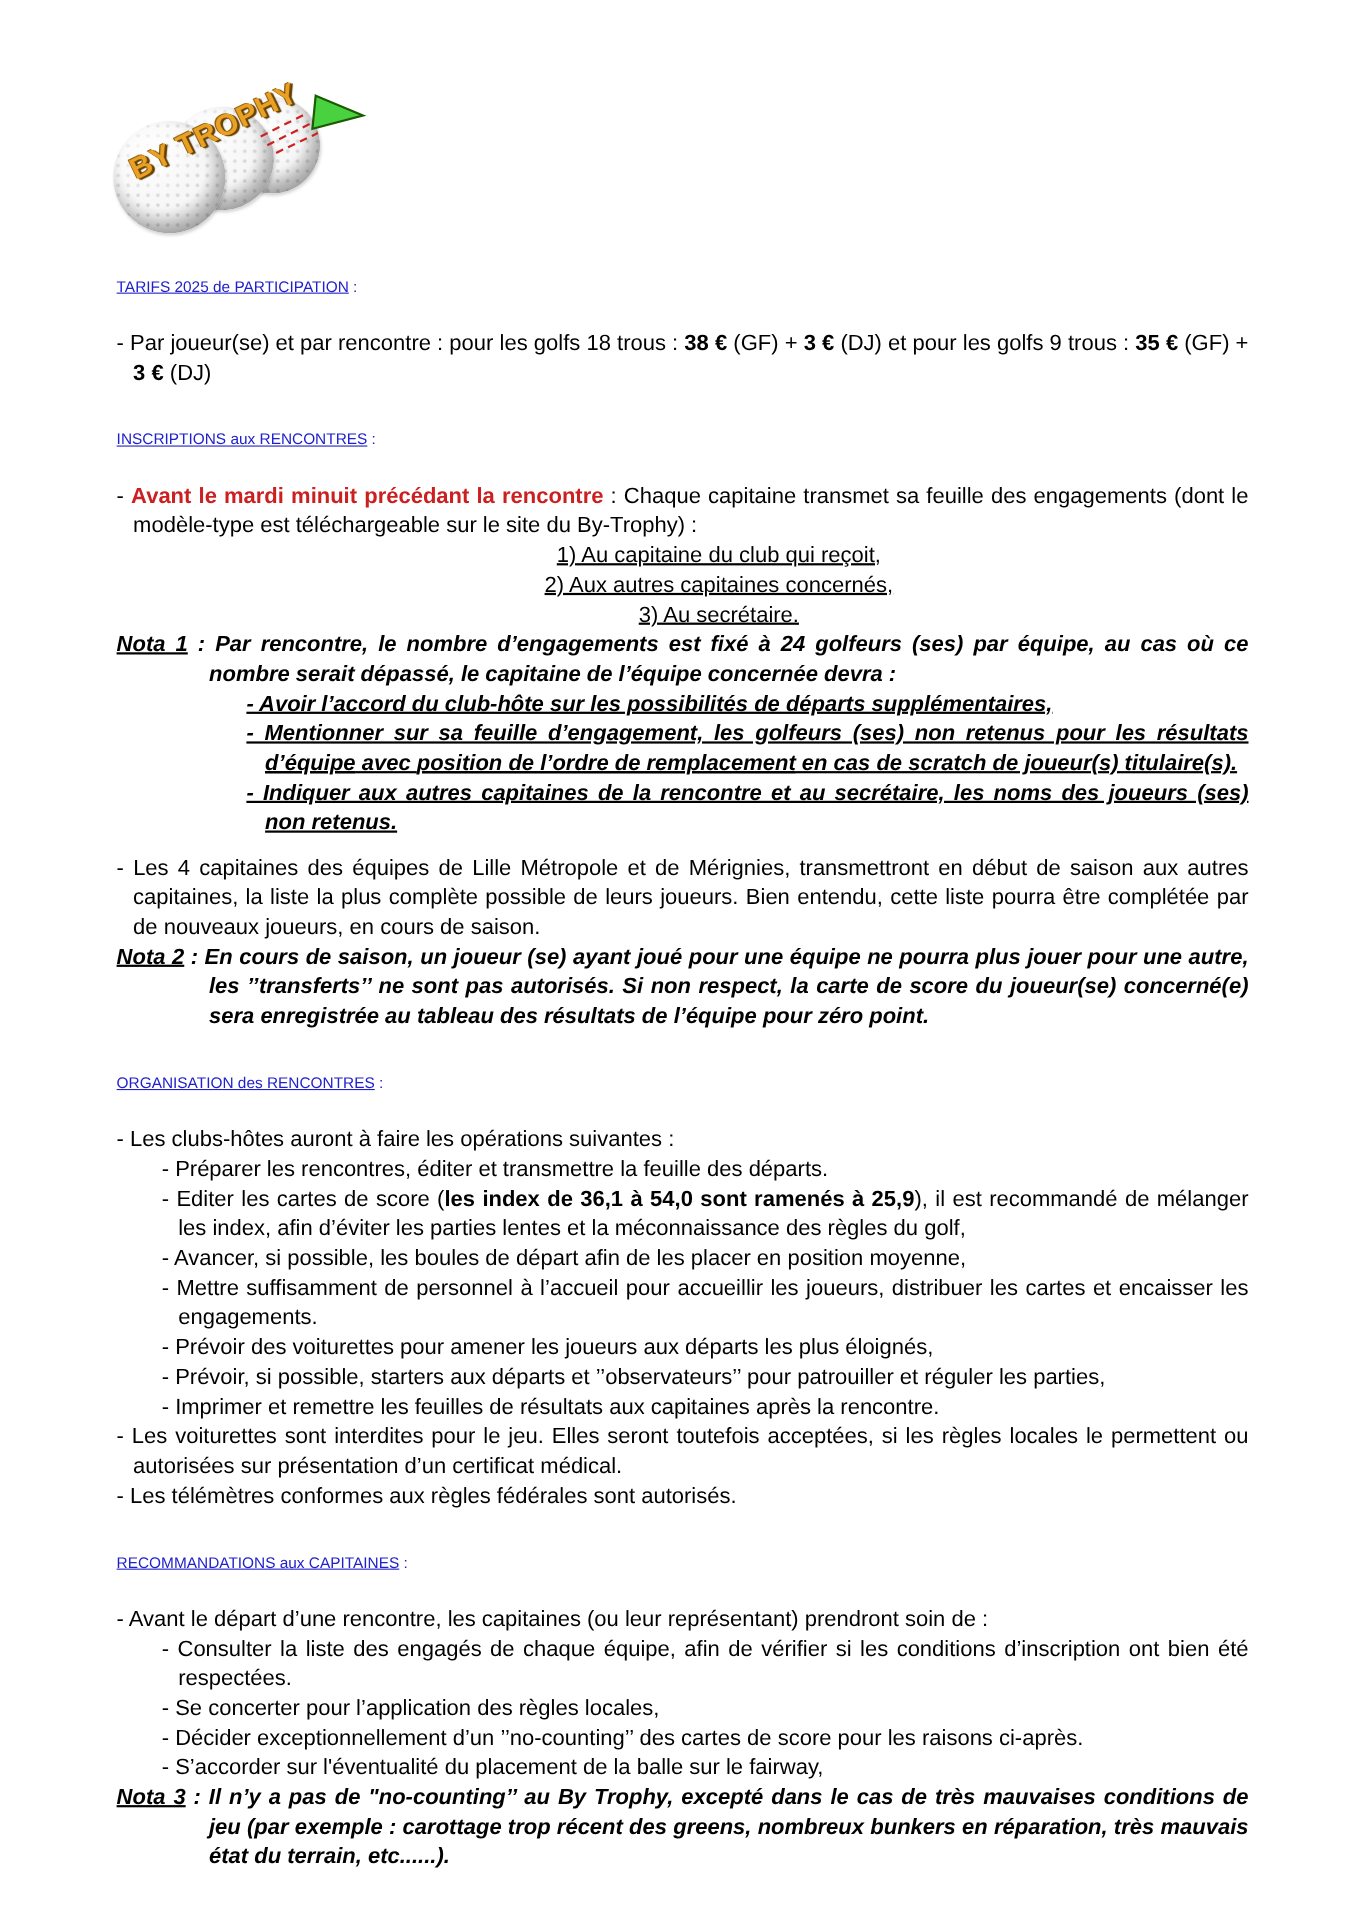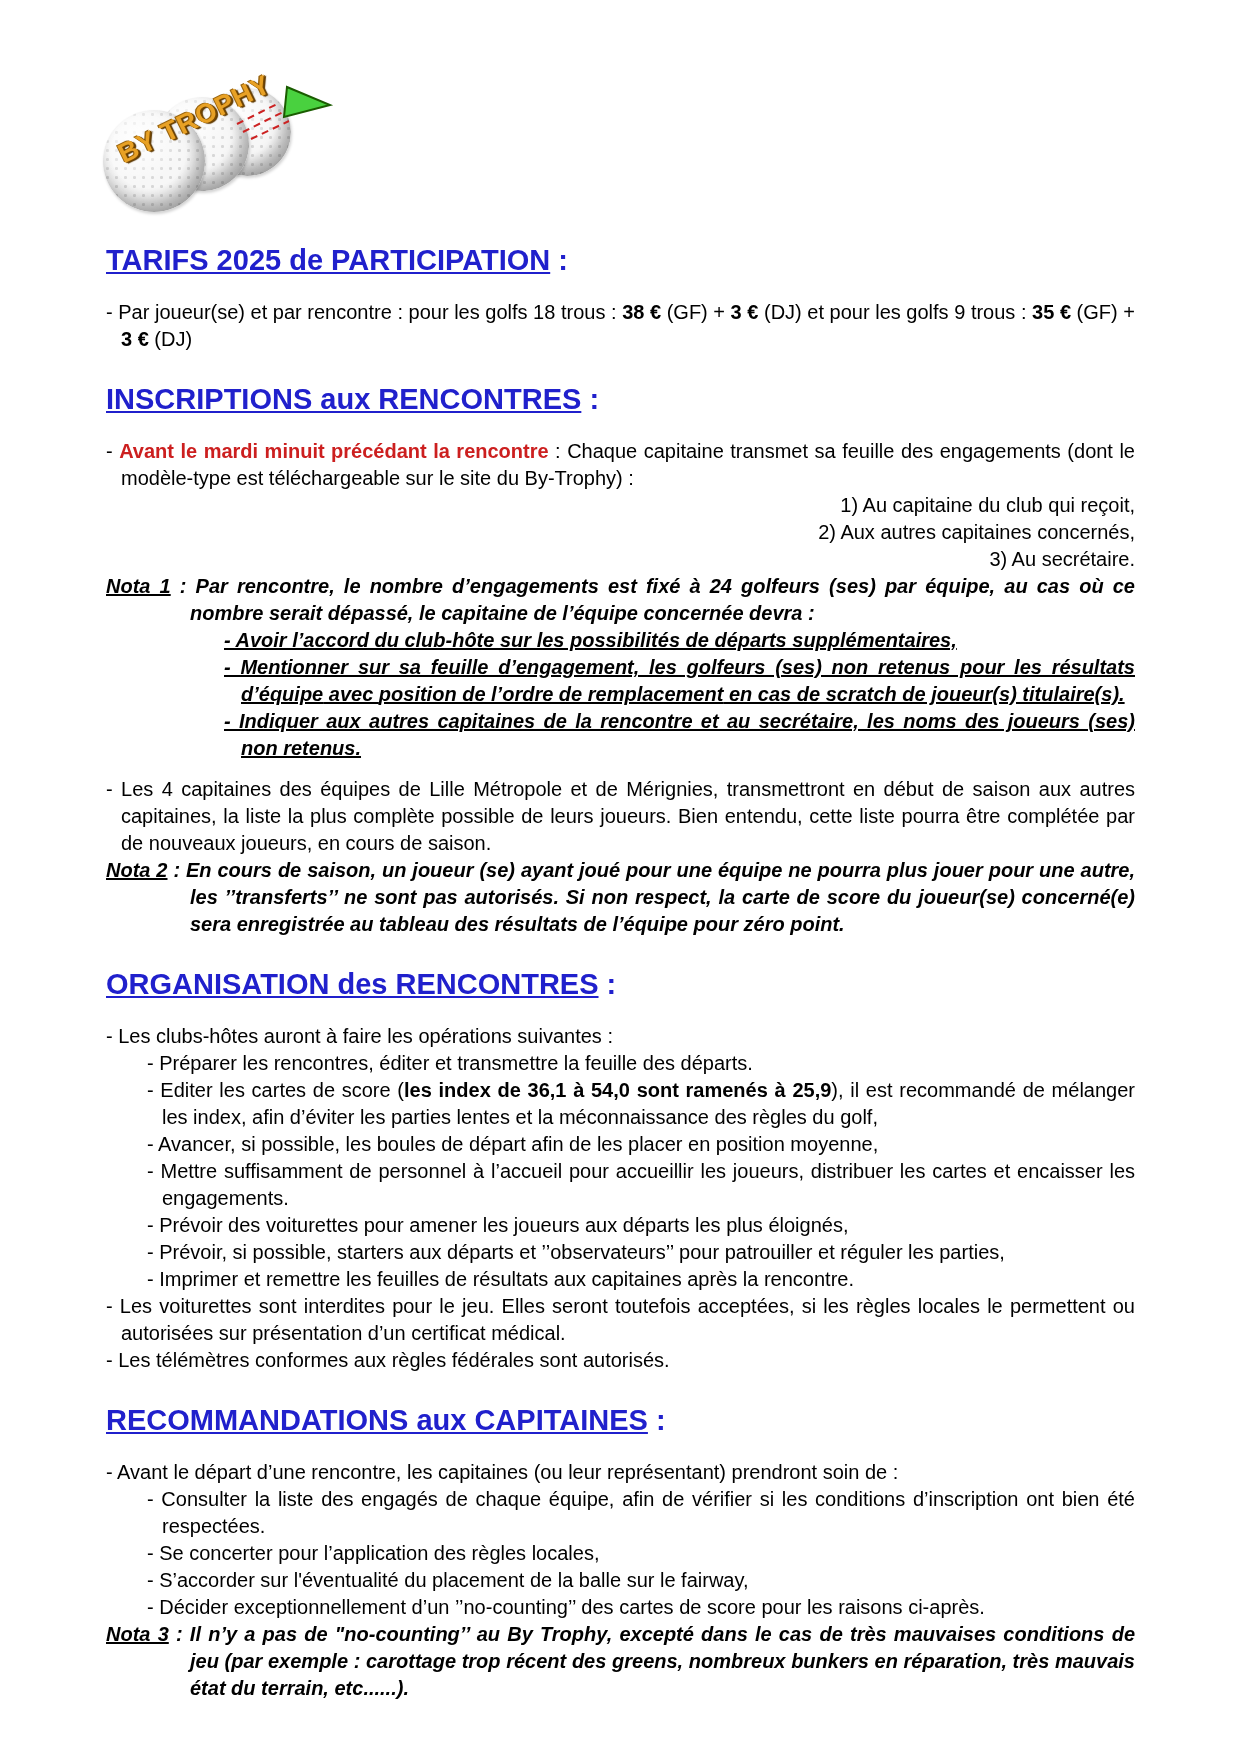--- a/index.html
+++ b/index.html
@@ -1,25 +1,25 @@
 <!DOCTYPE html>
 <html><head>
 <meta charset="utf-8">
 <style>
   html,body{margin:0;padding:0;background:#fff;}
   body{width:1241px;height:1755px;overflow:hidden;
        font-family:"Liberation Sans","DejaVu Sans",sans-serif;color:#000;}
   .page{position:relative;width:1241px;height:1755px;}
   .content{margin:0 106px;font-size:20px;line-height:27px;}
   p{margin:0;text-align:justify;}
-  .sec-heading{color:#2020CC;font-weight:bold;font-size:29px;line-height:28px;
+  .sec-heading{color:#2020CC;font-weight:normal;font-size:14px;line-height:28px;
                margin:32px 0 25px 0;text-align:left;}
   .sec-heading .hu{text-decoration:underline;}
   .hang{padding-left:15px;text-indent:-15px;}
-  .num{margin-left:66px;text-align:right;}
+  .num{margin-left:66px;text-align:center;text-decoration:underline;}
   .nota{font-weight:bold;font-style:italic;padding-left:84px;text-indent:-84px;}
   .nota-label{text-decoration:underline;}
   .nota-sub{font-weight:bold;font-style:italic;margin-left:118px;
             padding-left:17px;text-indent:-17px;text-decoration:underline;}
   .sub{margin-left:41px;padding-left:15px;text-indent:-15px;}
   .redlead{color:#CC1F1F;font-weight:bold;}
   .u{text-decoration:underline;}
   .gap14{height:14px;}
   
   .logo{position:relative;width:200px;height:126px;margin:88px 0 0 103px;}
@@ -93,19 +93,19 @@
     <p class="sub">- Prévoir, si possible, starters aux départs et ’’observateurs’’ pour patrouiller et réguler les parties,</p>
     <p class="sub">- Imprimer et remettre les feuilles de résultats aux capitaines après la rencontre.</p>
     <p class="hang">- Les voiturettes sont interdites pour le jeu. Elles seront toutefois acceptées, si les règles locales le permettent ou autorisées sur présentation d’un certificat médical.</p>
     <p class="hang">- Les télémètres conformes aux règles fédérales sont autorisés.</p>
 
     <div class="sec-heading"><span class="hu">RECOMMANDATIONS aux CAPITAINES</span><span> :</span></div>
 
     <p class="hang">- Avant le départ d’une rencontre, les capitaines (ou leur représentant) prendront soin de :</p>
     <p class="sub">- Consulter la liste des engagés de chaque équipe, afin de vérifier si les conditions d’inscription ont bien été respectées.</p>
     <p class="sub">- Se concerter pour l’application des règles locales,</p>
+    <p class="sub">- Décider exceptionnellement d’un ’’no-counting’’ des cartes de score pour les raisons ci-après.</p>
     <p class="sub">- S’accorder sur l'éventualité du placement de la balle sur le fairway,</p>
-    <p class="sub">- Décider exceptionnellement d’un ’’no-counting’’ des cartes de score pour les raisons ci-après.</p>
 
     <p class="nota"><span class="nota-label">Nota 3</span><span> : </span><span>Il n’y a pas de "no-counting’’ au By Trophy, excepté dans le cas de très mauvaises conditions de jeu (par exemple : carottage trop récent des greens, nombreux bunkers en réparation, très mauvais état du terrain, etc......).</span></p>
 
   </div>
 </div>
 
 </body></html>

